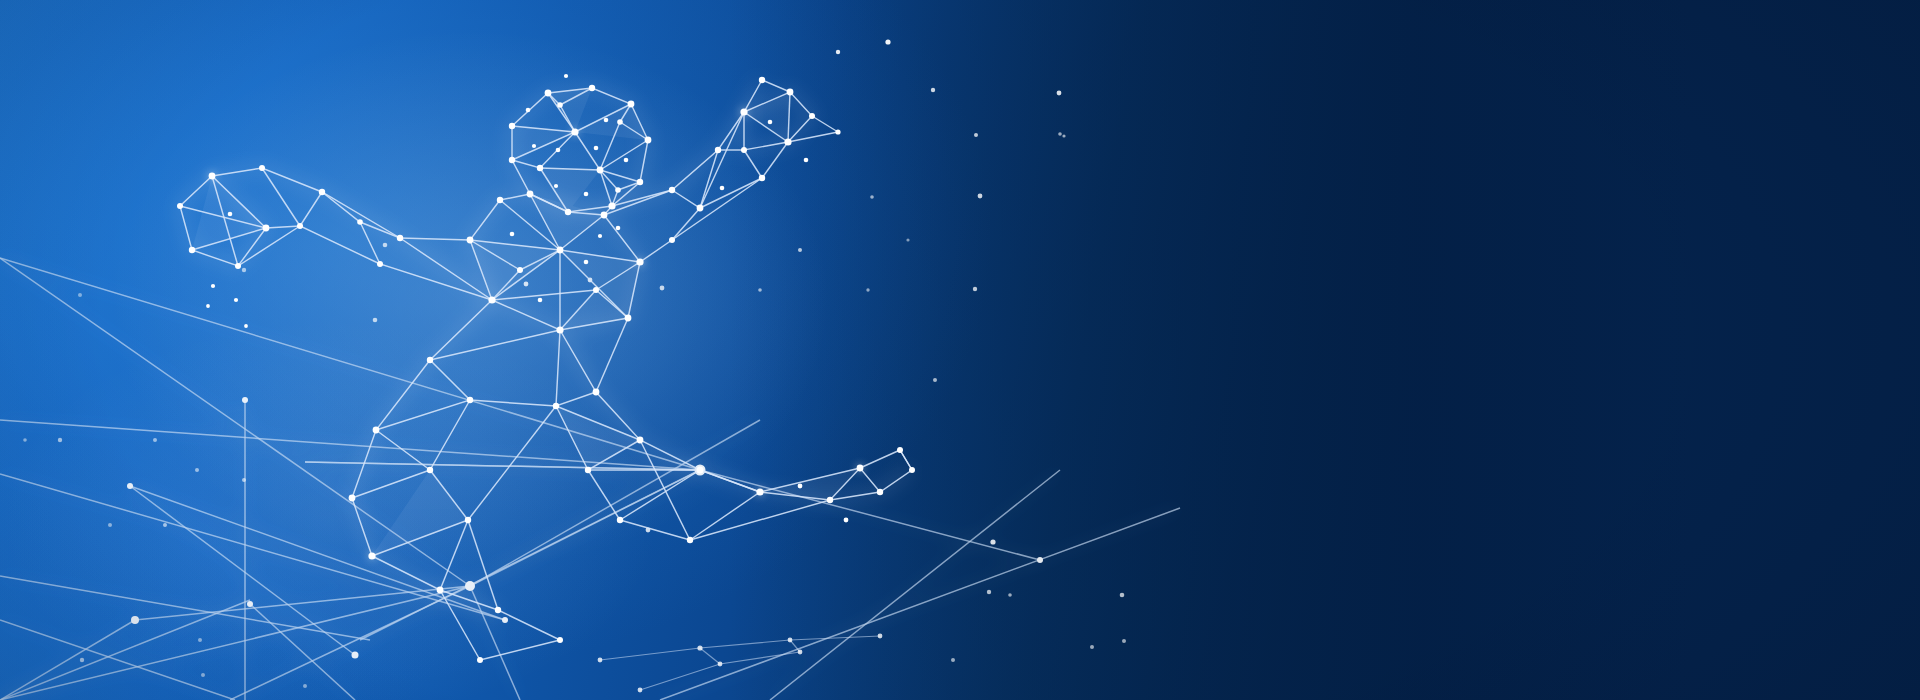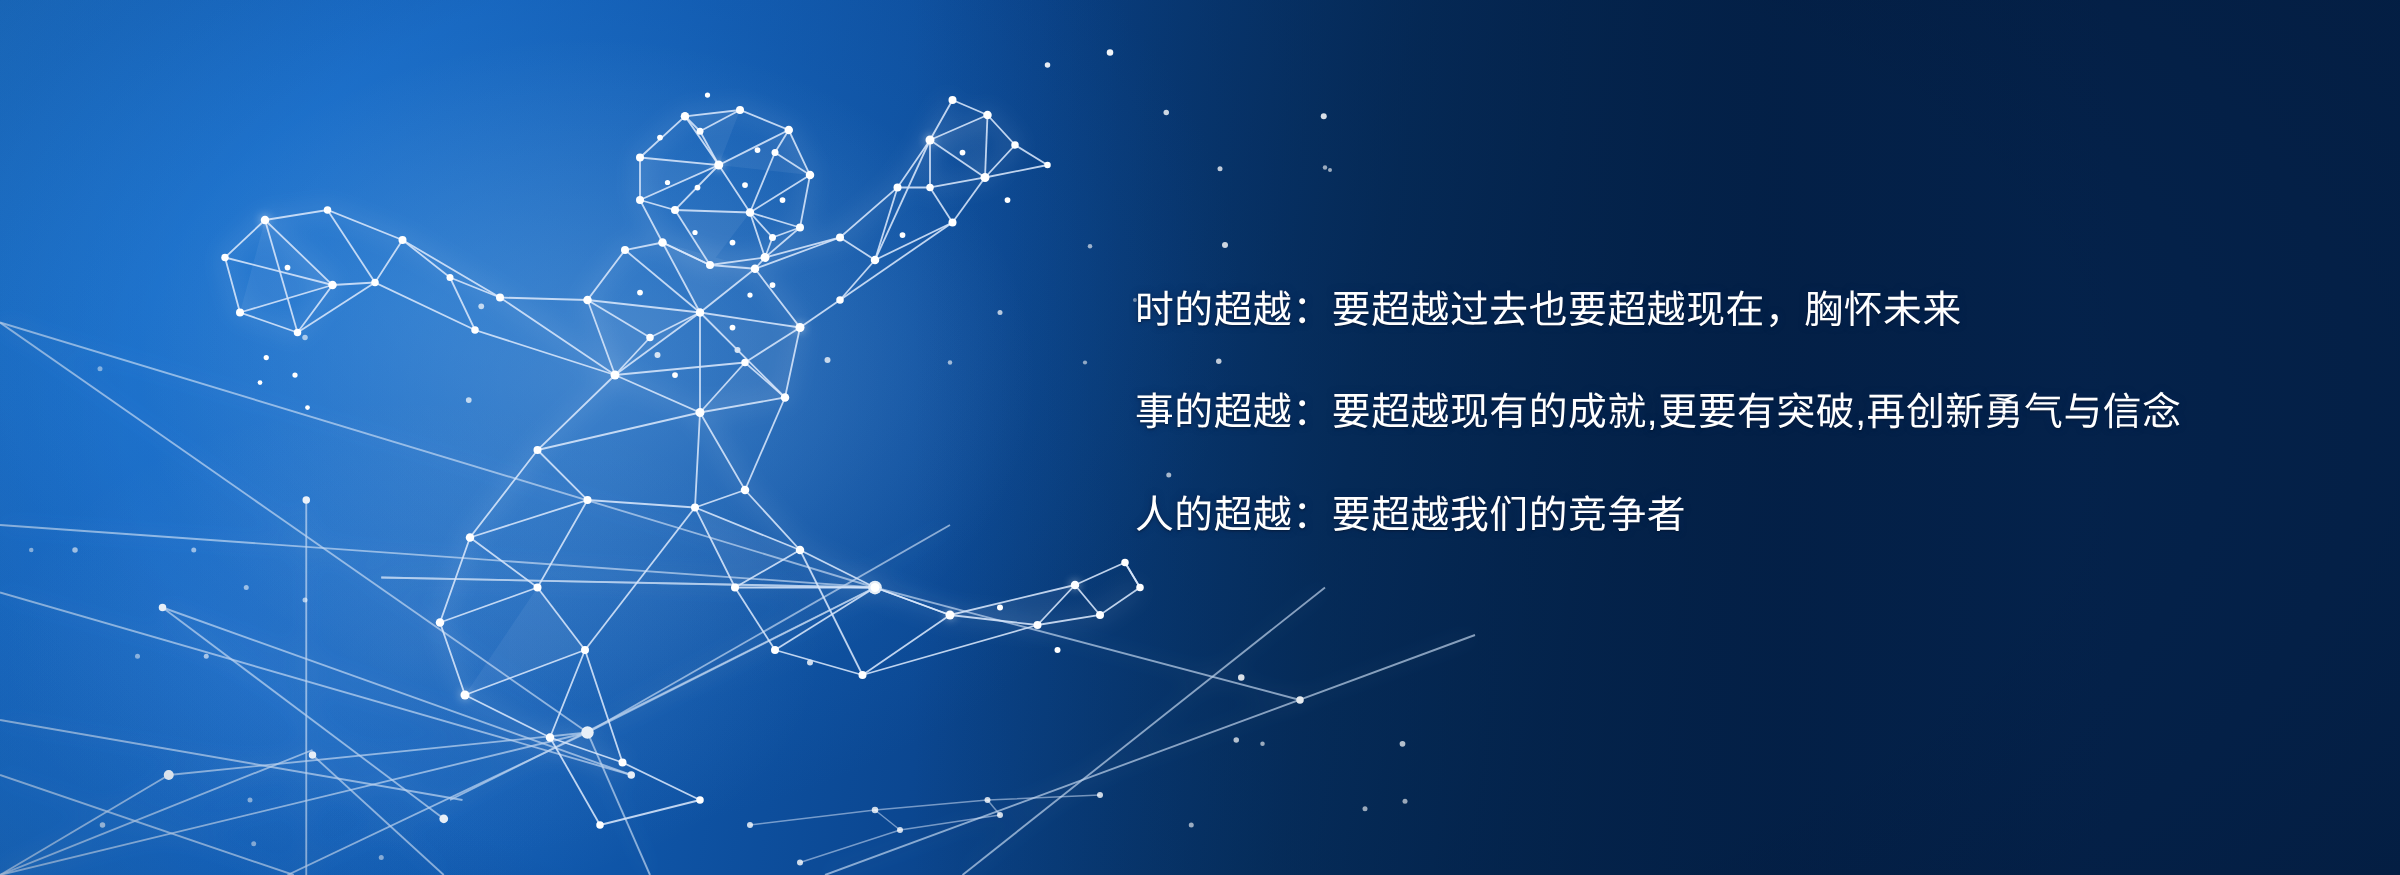--- a/index.html
+++ b/index.html
@@ -472,19 +472,14 @@
       <circle cx="880" cy="636" r="2.4"></circle>
         <circle cx="720" cy="664" r="2.4"></circle>
       <circle cx="800" cy="652" r="2.4"></circle>
         <circle cx="640" cy="690" r="2.4"></circle>
       <circle cx="600" cy="660" r="2.4"></circle>
     </g>
   </svg>
 
   <div class="bg-vignette"></div>
 
-  <div class="copy">
-    <p class="copy-line">时的超越：要超越过去也要超越现在，胸怀未来</p>
-    <p class="copy-line">事的超越：要超越现有的成就,更要有突破,再创新勇气与信念</p>
-    <p class="copy-line">人的超越：要超越我们的竞争者</p>
-  </div>
 
 </div>
 
 </body></html>

